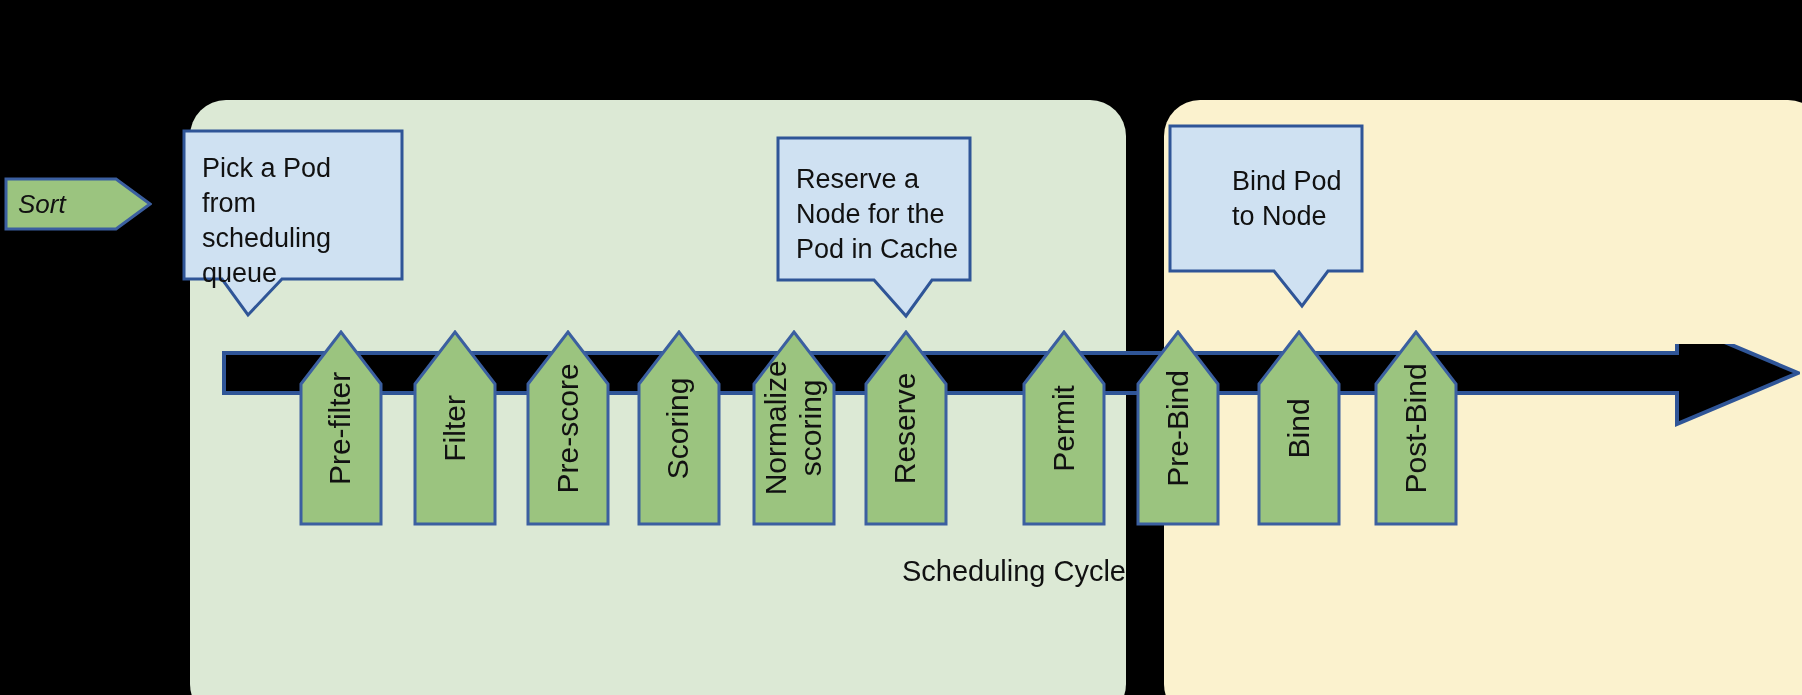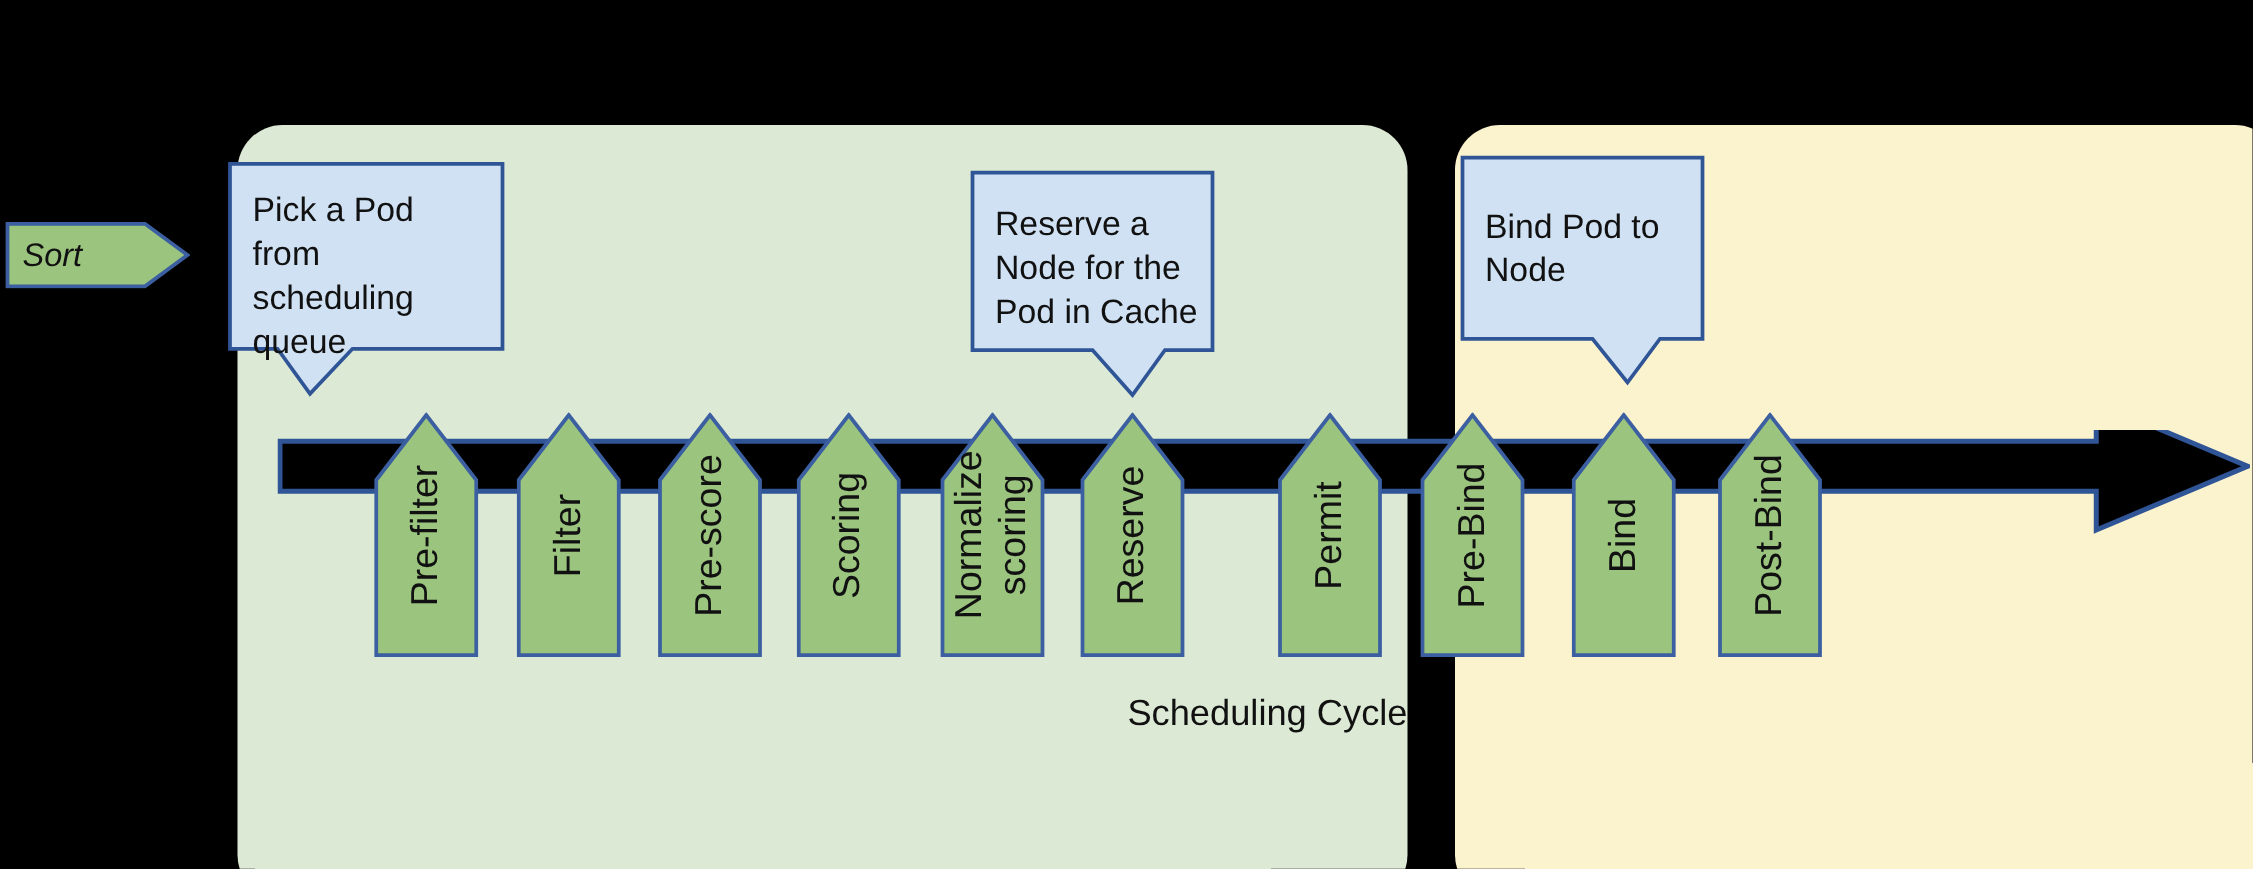--- a/index.html
+++ b/index.html
@@ -51,21 +51,21 @@
   .callout svg{position:absolute;left:0;top:0;}
   .callout .ctext{
     position:absolute;left:20px;top:16px;right:14px;
     font-size:27px;line-height:1.30;color:#111;
   }
   .c1{left:182px;top:129px;width:222px;height:190px;}
   .c1 .ctext{top:22px;}
   .c2{left:776px;top:136px;width:215px;height:184px;}
   .c2 .ctext{top:26px;}
   .c3{left:1168px;top:124px;width:196px;height:185px;}
-  .c3 .ctext{top:40px;}
+  .c3 .ctext{top:40px;margin-left:44px;}
 
   
   .stage{position:absolute;}
   .stage svg{position:absolute;left:0;top:0;display:block;}
   .stage .slabel{
     position:absolute;left:0;top:0;width:100%;height:100%;
     display:flex;align-items:center;justify-content:center;
   }
   .stage .sinner{
     transform:rotate(-90deg);

